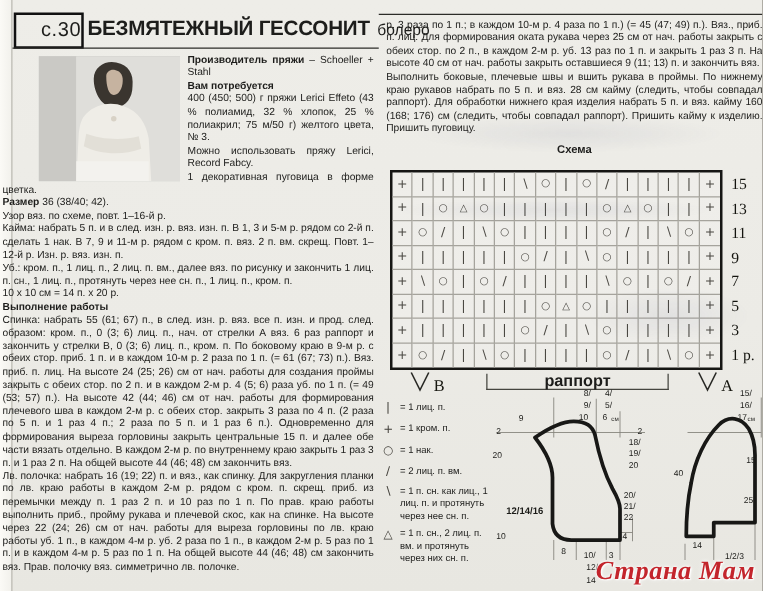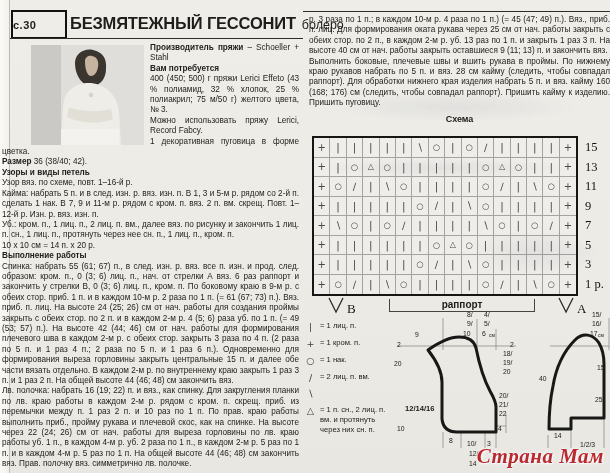--- a/index.html
+++ b/index.html
@@ -3,22 +3,22 @@
 <meta charset="utf-8">
 <style>
   html,body{margin:0;padding:0;background:#9a978f;}
   .page{position:relative;width:610px;height:473px;overflow:hidden;
         background:linear-gradient(180deg,#eeede8 0%,#ecebe6 55%,#e8e7e1 100%);
         font-family:"Liberation Sans",sans-serif;color:#1d1d1b;}
   .gutter{position:absolute;left:0;top:0;width:9px;height:473px;
         background:linear-gradient(90deg,#fbfaf6,#f2f1ec);border-right:1px solid #bcbab2;}
   
   .ref-box{position:absolute;left:11;top:10px;left:11px;width:52px;height:25px;
-        border:2.2px solid #111;display:flex;align-items:center;justify-content:flex-start;
-        font-size:11px;font-weight:bold;letter-spacing:.5px;background:transparent;}
+        border:2.2px solid #111;display:flex;align-items:center;justify-content:flex-end;
+        font-size:16px;font-weight:normal;letter-spacing:.5px;background:transparent;}
   .title{position:absolute;left:70px;top:14px;white-space:nowrap;font-weight:bold;
         font-size:16.5px;letter-spacing:-.2px;}
   .title .sub{font-size:12.5px;font-weight:normal;margin-left:6px;letter-spacing:0;}
   .rule-left{position:absolute;left:10px;top:38px;width:293px;border-top:1.6px solid #2c2c28;}
   .rule-right{position:absolute;left:303px;top:11px;width:307px;border-top:1.6px solid #2c2c28;}
   
   .left-col{position:absolute;left:2px;top:43px;width:297px;height:430px;overflow:hidden;}
   .right-col{position:absolute;left:309px;top:15px;width:301px;height:122px;overflow:hidden;}
   .para{margin:0;text-align:justify;font-size:8.2px;line-height:1.27;}
   .para b{font-weight:bold;}
@@ -35,21 +35,21 @@
   .cell.lastc{border-right:none;} .cell.lastr{border-bottom:none;}
   .s-k{font-size:10.5px;} .s-e{font-size:10px;} .s-o{font-size:8.5px;}
   .s-r{font-size:10px;} .s-l{font-size:10px;} .s-t{font-size:8px;}
   .row-labels{position:absolute;left:585px;top:138px;font-family:"Liberation Serif",serif;
         font-size:12.5px;color:#14140f;}
   .row-labels div{height:19.5px;display:flex;align-items:center;}
   .arrow{position:absolute;width:18px;height:18px;}
   .arrow-letter{position:absolute;font-family:"Liberation Serif",serif;font-size:13px;color:#16160f;}
   .rapport{position:absolute;left:389px;top:299px;width:144px;height:12px;
         border-left:1px solid #45453f;border-right:1px solid #45453f;border-bottom:1px solid #45453f;
-        text-align:center;font-size:10px;font-weight:bold;line-height:11px;}
+        text-align:center;font-size:13px;font-weight:bold;line-height:11px;}
   
   .legend{position:absolute;left:304px;top:321px;width:92px;}
   .leg-item{display:flex;gap:3px;margin-bottom:4.5px;font-size:7.6px;line-height:1.3;}
   .leg-sym{flex:none;width:13px;text-align:center;font-family:"DejaVu Sans",sans-serif;
         font-size:9.5px;color:#403e38;}
   
   .schem{position:absolute;left:393px;top:306px;}
   .dlab{font-family:"Liberation Sans",sans-serif;font-size:6.8px;fill:#1b1b18;}
   .dlab.b{font-weight:bold;font-size:7.6px;}
   .dlab.sm{font-size:5px;}
@@ -90,21 +90,20 @@
         <circle cx="60" cy="50" r="2.2" fill="#d8d2c6"></circle>
       </svg>
     </div>
     <div id="left-paras">
         <p class="para"><b>Производитель пряжи</b><span> – Schoeller + Stahl</span></p>
         <p class="para"><b>Вам потребуется</b></p>
         <p class="para"><span>400 (450; 500) г пряжи Lerici Effeto (43 % полиамид, 32 % хлопок, 25 % полиакрил; 75 м/50 г) желтого цвета, № 3.</span></p>
         <p class="para"><span>Можно использовать пряжу Lerici, Record Fabcy.</span></p>
         <p class="para"><span>1 декоративная пуговица в форме цветка.</span></p>
         <p class="para"><b>Размер</b><span> 36 (38/40; 42).</span></p>
-        <p class="para"><b>Узоры и виды петель</b></p>
         <p class="para"><span>Узор вяз. по схеме, повт. 1–16-й р.</span></p>
         <p class="para"><span>Кайма: набрать 5 п. и в след. изн. р. вяз. изн. п. В 1, 3 и 5-м р. рядом со 2-й п. сделать 1 нак. В 7, 9 и 11-м р. рядом с кром. п. вяз. 2 п. вм. скрещ. Повт. 1–12-й р. Изн. р. вяз. изн. п.</span></p>
         <p class="para"><span>Уб.: кром. п., 1 лиц. п., 2 лиц. п. вм., далее вяз. по рисунку и закончить 1 лиц. п. сн., 1 лиц. п., протянуть через нее сн. п., 1 лиц. п., кром. п.</span></p>
         <p class="para"><span>10 х 10 см = 14 п. х 20 р.</span></p>
         <p class="para"><b>Выполнение работы</b></p>
         <p class="para"><span>Спинка: набрать 55 (61; 67) п., в след. изн. р. вяз. все п. изн. и прод. след. образом: кром. п., 0 (3; 6) лиц. п., нач. от стрелки А вяз. 6 раз раппорт и закончить у стрелки В, 0 (3; 6) лиц. п., кром. п. По боковому краю в 9-м р. с обеих стор. приб. 1 п. и в каждом 10-м р. 2 раза по 1 п. (= 61 (67; 73) п.). Вяз. приб. п. лиц. На высоте 24 (25; 26) см от нач. работы для создания проймы закрыть с обеих стор. по 2 п. и в каждом 2-м р. 4 (5; 6) раза уб. по 1 п. (= 49 (53; 57) п.). На высоте 42 (44; 46) см от нач. работы для формирования плечевого шва в каждом 2-м р. с обеих стор. закрыть 3 раза по 4 п. (2 раза по 5 п. и 1 раз 4 п.; 2 раза по 5 п. и 1 раз 6 п.). Одновременно для формирования выреза горловины закрыть центральные 15 п. и далее обе части вязать отдельно. В каждом 2-м р. по внутреннему краю закрыть 1 раз 3 п. и 1 раз 2 п. На общей высоте 44 (46; 48) см закончить вяз.</span></p>
         <p class="para"><span>Лв. полочка: набрать 16 (19; 22) п. и вяз., как спинку. Для закругления планки по лв. краю работы в каждом 2-м р. рядом с кром. п. скрещ. приб. из перемычки между п. 1 раз 2 п. и 10 раз по 1 п. По прав. краю работы выполнить приб., пройму рукава и плечевой скос, как на спинке. На высоте через 22 (24; 26) см от нач. работы для выреза горловины по лв. краю работы уб. 1 п., в каждом 4-м р. уб. 2 раза по 1 п., в каждом 2-м р. 5 раз по 1 п. и в каждом 4-м р. 5 раз по 1 п. На общей высоте 44 (46; 48) см закончить вяз. Прав. полочку вяз. симметрично лв. полочке.</span></p>
       </div>
   </div>
 
@@ -280,20 +279,21 @@
       <div class="leg-item">
         <span class="leg-sym">○</span>
         <span>= 1 нак.</span>
       </div>
       <div class="leg-item">
         <span class="leg-sym">∕</span>
         <span>= 2 лиц. п. вм.</span>
       </div>
       <div class="leg-item">
         <span class="leg-sym">∖</span>
+        <span>= 1 п. сн. как лиц., 1 лиц. п. и протянуть через нее сн. п.</span>
       </div>
       <div class="leg-item">
         <span class="leg-sym">△</span>
         <span>= 1 п. сн., 2 лиц. п. вм. и протянуть через них сн. п.</span>
       </div>
     </div>
 
   <svg class="schem" width="217" height="167" viewBox="0 0 217 167">
     <g stroke="#85837c" stroke-width="0.7">
       <line x1="4" y1="40" x2="123" y2="40"></line>

